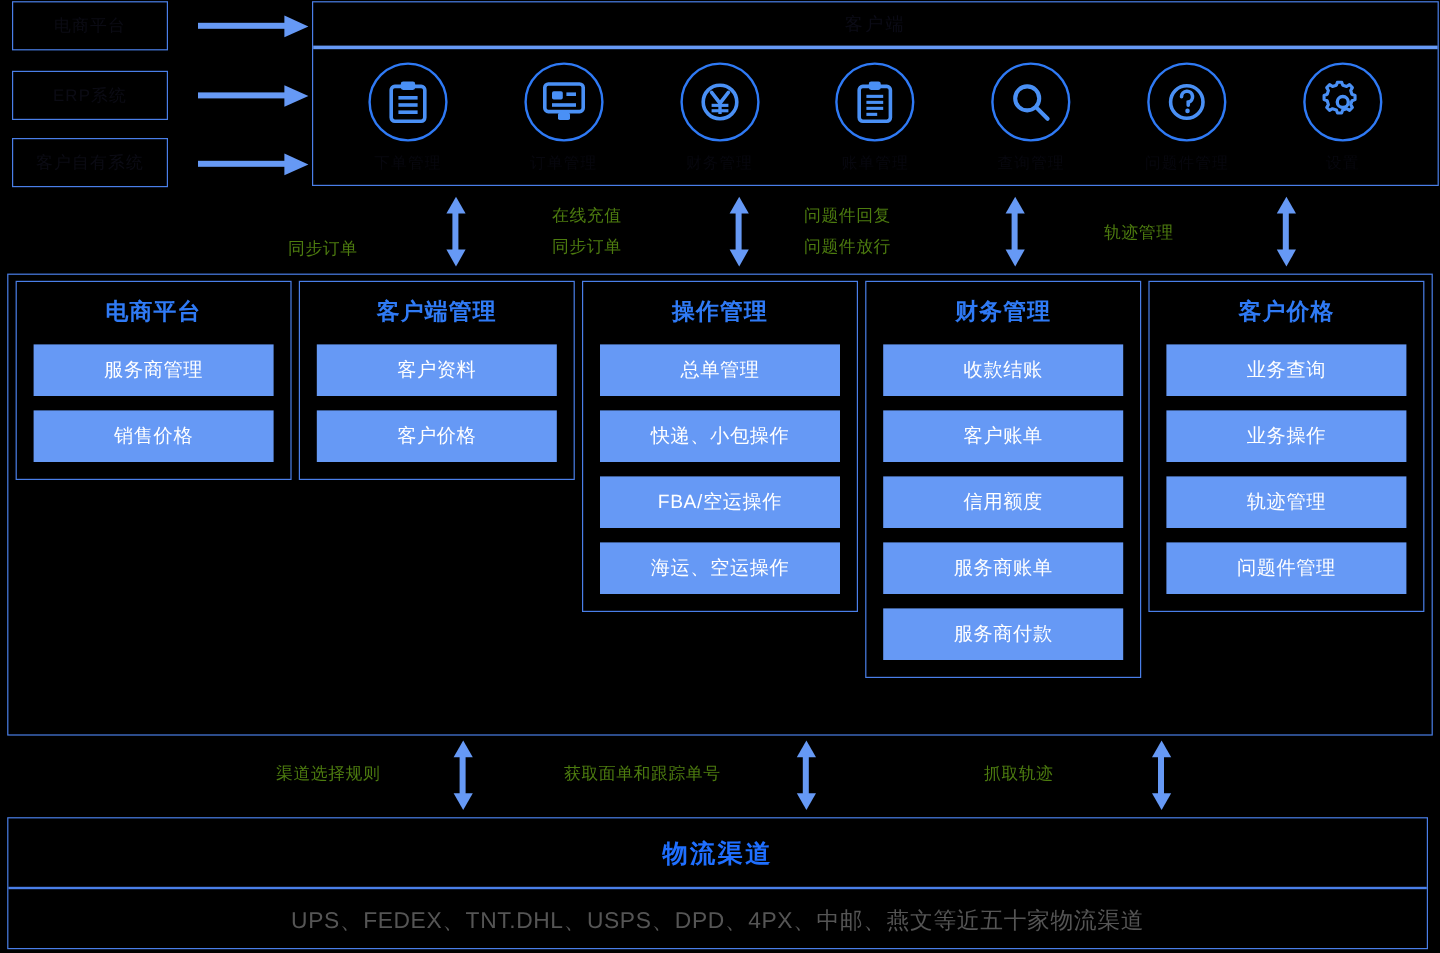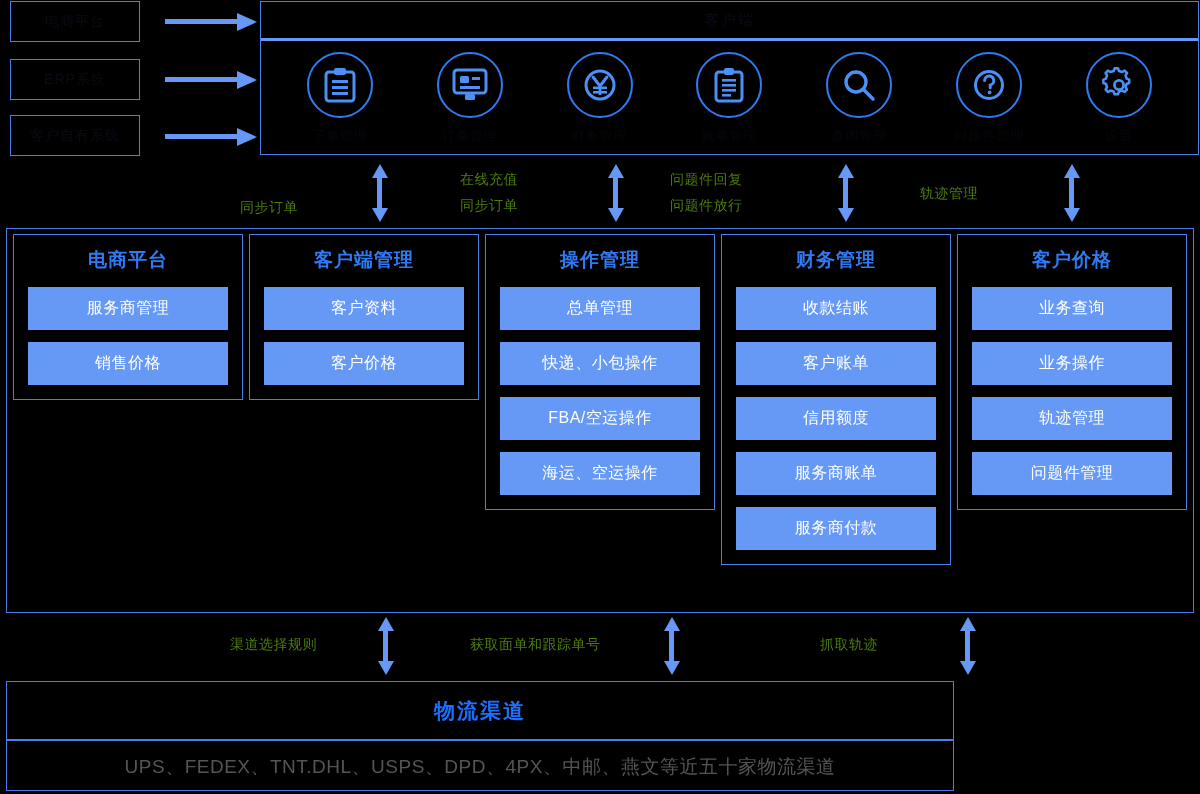--- a/index.html
+++ b/index.html
@@ -208,21 +208,21 @@
     letter-spacing: 0.5px;
     white-space: nowrap;
   }
   .col-item:last-child { margin-bottom: 0; }
 
   
   .bottom-panel {
     position: absolute;
     left: 6px;
     top: 681px;
-    width: 948px;
+    width: 1184px;
     height: 110px;
     border: 1px solid #4a7fe8;
     box-sizing: border-box;
   }
   .bottom-title {
     height: 57px;
     border-bottom: 2px solid #4a7fe8;
     display: flex;
     align-items: center;
     justify-content: center;

